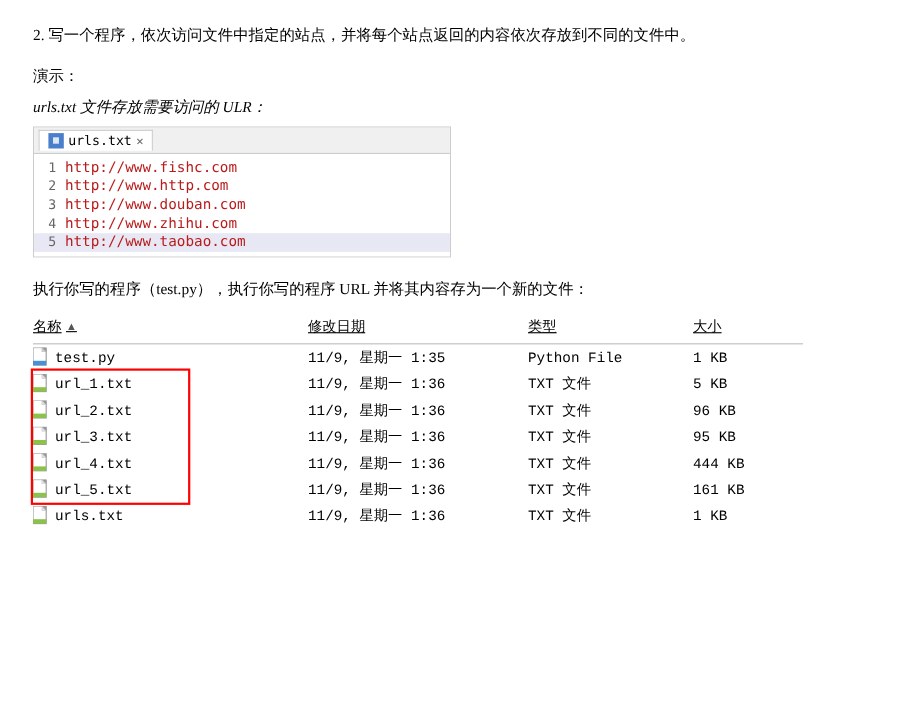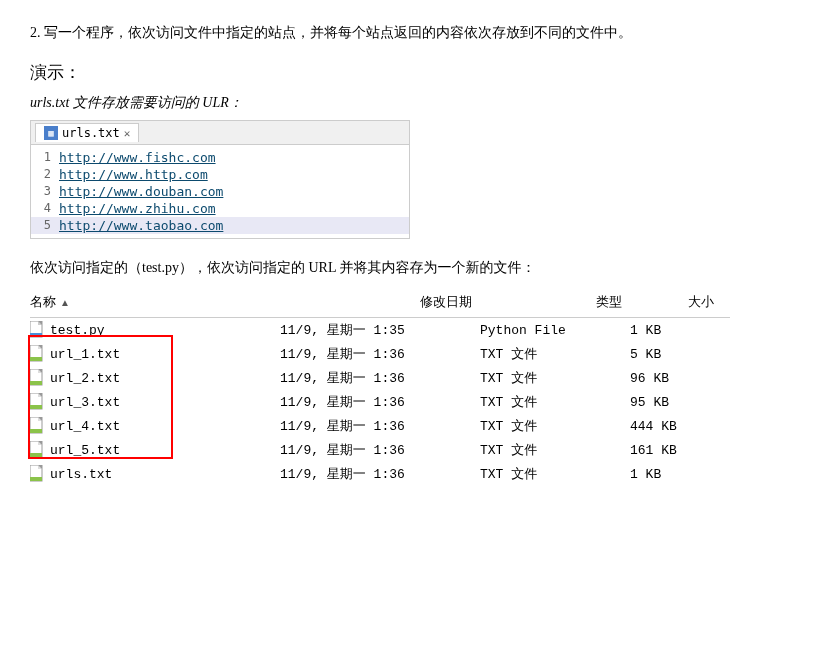--- a/index.html
+++ b/index.html
@@ -12,21 +12,21 @@
       width: 832px;
       min-height: 657px;
     }
     .intro-text {
       margin-bottom: 16px;
       line-height: 1.8;
       font-size: 14px;
     }
     .demo-label {
       margin-bottom: 10px;
-      font-size: 17px;
+      font-size: 14px;
     }
     .urls-desc {
       margin-bottom: 8px;
       font-size: 14px;
       font-style: italic;
     }
     
     .editor-container {
       border: 1px solid #ccc;
       width: 380px;
@@ -79,42 +79,42 @@
     }
     .line-number {
       width: 28px;
       text-align: right;
       padding-right: 8px;
       color: #666;
       user-select: none;
       font-size: 12px;
     }
     .line-content {
-      color: #0c4a6e;
-      text-decoration: underline;
+      color: #b91c1c;
       font-size: 13px;
     }
     
     .exec-desc {
       margin-bottom: 12px;
       font-size: 14px;
     }
     .file-table {
       width: 700px;
       border-collapse: collapse;
     }
     .file-table thead tr {
       border-bottom: 1px solid #ccc;
     }
     .file-table th {
-      text-align: right;
+      text-align: left;
       font-weight: normal;
       font-size: 13px;
       padding: 4px 8px 4px 0;
       color: #000;
+      text-decoration: underline;
     }
     .sort-arrow {
       color: #555;
       font-size: 10px;
     }
     .file-table td {
       font-size: 13px;
       padding: 3px 8px 3px 0;
       white-space: nowrap;
       font-family: Liberation Mono, monospace;
@@ -175,21 +175,21 @@
     <span class="line-number">4</span>
     <span class="line-content">http://www.zhihu.com</span>
   </div>
       <div class="editor-line highlighted">
     <span class="line-number">5</span>
     <span class="line-content">http://www.taobao.com</span>
   </div>
     </div>
 </div>
 
-<p class="exec-desc">依次访问指定的（test.py），依次访问指定的 URL 并将其内容存为一个新的文件：</p>
+<p class="exec-desc">执行你写的程序（test.py），执行你写的程序 URL 并将其内容存为一个新的文件：</p>
 
 <table class="file-table" id="file-table">
   <thead>
     <tr class="header-row">
       <th class="col-name">
         <div class="th-name-cell">
           <span>名称</span>
           <span class="sort-arrow">▲</span>
         </div>
       </th>

